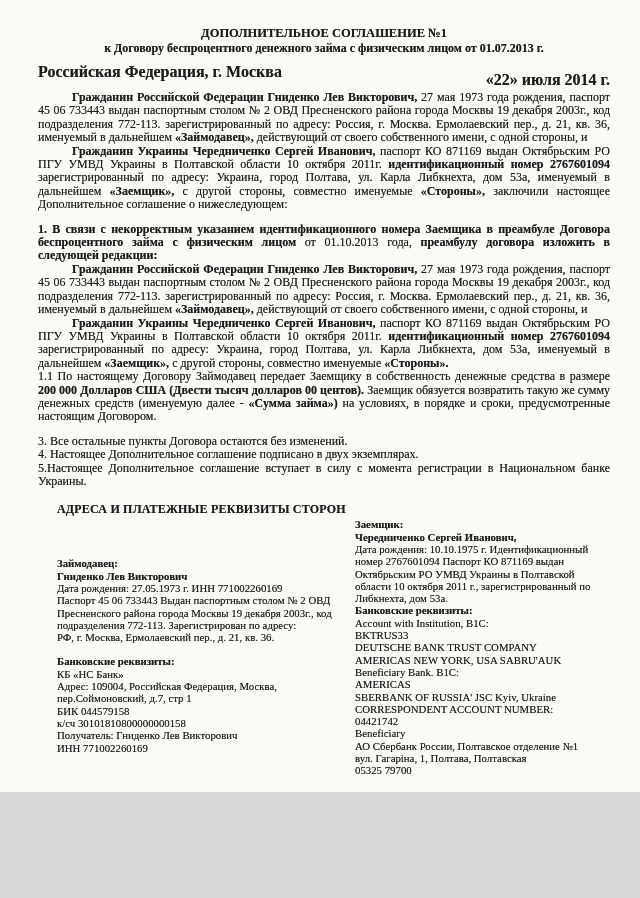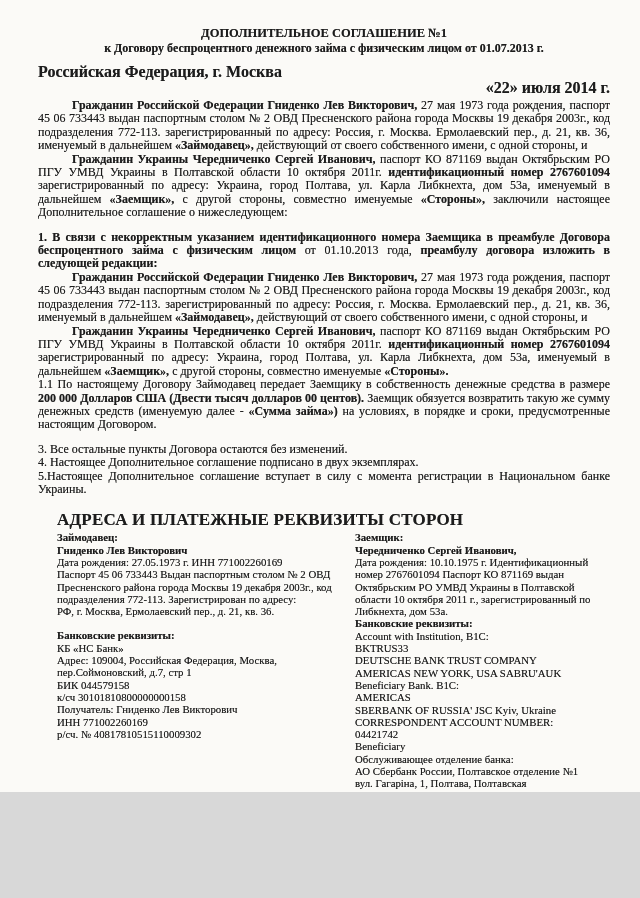--- a/index.html
+++ b/index.html
@@ -11,31 +11,31 @@
     box-sizing:border-box;
     padding:26px 30px 0 38px;
     font-family:"Liberation Serif", serif;
     color:#1c1c1c;
     overflow:hidden;
     text-shadow:0 0 .4px rgba(50,50,50,.65);
   }
   .title{text-align:center;font-weight:bold;font-size:12.5px;line-height:15px;}
   .subtitle{text-align:center;font-weight:bold;font-size:12px;line-height:14px;}
   .place-row{display:flex;justify-content:space-between;margin-top:8px;font-weight:bold;font-size:16px;}
-  .place-row .date{margin-top:16px;}
+  .place-row .date{margin-top:8px;}
   .doc{margin-top:2px;}
   .doc p{margin:0;font-size:12px;line-height:13.4px;text-align:justify;}
   .doc p.ind{text-indent:34px;}
   .doc p.mt{margin-top:11px;}
   .b{font-weight:bold;}
-  .req-heading{font-weight:bold;font-size:17px;margin:14px 0 1px 19px;letter-spacing:.2px;}
+  .req-heading{font-weight:bold;font-size:12px;margin:14px 0 1px 19px;letter-spacing:.2px;}
   .req-cols{display:flex;margin-left:19px;}
   .req-col{font-size:10.8px;line-height:12.3px;}
   .req-col .mt{margin-top:12px;}
-  .req-col.left{width:280px;margin-right:18px;flex:none;}
+  .req-col.left{width:280px;margin-right:18px;flex:none;margin-top:39px;}
   .req-col.right{flex:1;}
   .req-col .mono{font-family:"DejaVu Sans Mono",monospace;font-size:9.6px;letter-spacing:.6px;white-space:nowrap;}
   .sigs{position:absolute;left:0;top:808px;width:640px;height:90px;}
   .sig-left{position:absolute;left:0;top:0;padding-left:44px;}
   .sig-left .sig-label{position:absolute;left:224px;top:40px;font-size:10.5px;font-weight:bold;white-space:nowrap;}
   .sig-right{position:absolute;left:420px;top:0;}
   .sig-right .sig-label{position:absolute;left:63px;top:42px;font-size:10.5px;font-weight:bold;white-space:nowrap;}
   svg{display:block;}
 </style>
 </head>
@@ -75,42 +75,40 @@
         <div><span>подразделения 772-113. Зарегистрирован по адресу:</span></div>
         <div><span>РФ, г. Москва, Ермолаевский пер., д. 21, кв. 36.</span></div>
         <div class="mt"><span class="b">Банковские реквизиты:</span></div>
         <div><span>КБ «НС Банк»</span></div>
         <div><span>Адрес: 109004, Российская Федерация, Москва,</span></div>
         <div><span>пер.Соймоновский, д.7, стр 1</span></div>
         <div><span>БИК 044579158</span></div>
         <div><span>к/сч 30101810800000000158</span></div>
         <div><span>Получатель: Гниденко Лев Викторович</span></div>
         <div><span>ИНН 771002260169</span></div>
-        <div><span>р/сч. № 40817810515110009302</span></div>
       </div>
     <div class="req-col right">
         <div><span class="b">Заемщик:</span></div>
         <div><span class="b">Чередниченко Сергей Иванович,</span></div>
         <div><span>Дата рождения: 10.10.1975 г. Идентификационный</span></div>
         <div><span>номер 2767601094 Паспорт КО 871169 выдан</span></div>
         <div><span>Октябрьским РО УМВД Украины в Полтавской</span></div>
         <div><span>области 10 октября 2011 г., зарегистрированный по</span></div>
         <div><span>Либкнехта, дом 53а.</span></div>
         <div><span class="b">Банковские реквизиты:</span></div>
         <div><span>Account with Institution, B1C:</span></div>
         <div><span>BKTRUS33</span></div>
         <div><span>DEUTSCHE BANK TRUST COMPANY</span></div>
         <div><span>AMERICAS NEW YORK, USA SABRU'AUK</span></div>
         <div><span>Beneficiary Bank. B1C:</span></div>
         <div><span>AMERICAS</span></div>
         <div><span>SBERBANK OF RUSSIA' JSC Kyiv, Ukraine</span></div>
         <div><span>CORRESPONDENT ACCOUNT NUMBER:</span></div>
         <div><span>04421742</span></div>
         <div><span>Beneficiary</span></div>
-        <div><span>Обслуживающее отделение банка:</span></div>
         <div><span>АО Сбербанк России, Полтавское отделение №1</span></div>
         <div><span>вул. Гагаріна, 1, Полтава, Полтавская</span></div>
         <div><span>05325 79700</span></div>
       </div>
   </div>
 
   <div class="sigs">
     <div class="sig-left">
       <svg width="250" height="88" viewBox="0 0 250 88">
         <g fill="none" stroke="#3a3a3a" stroke-width="1.1" opacity="0.85">

